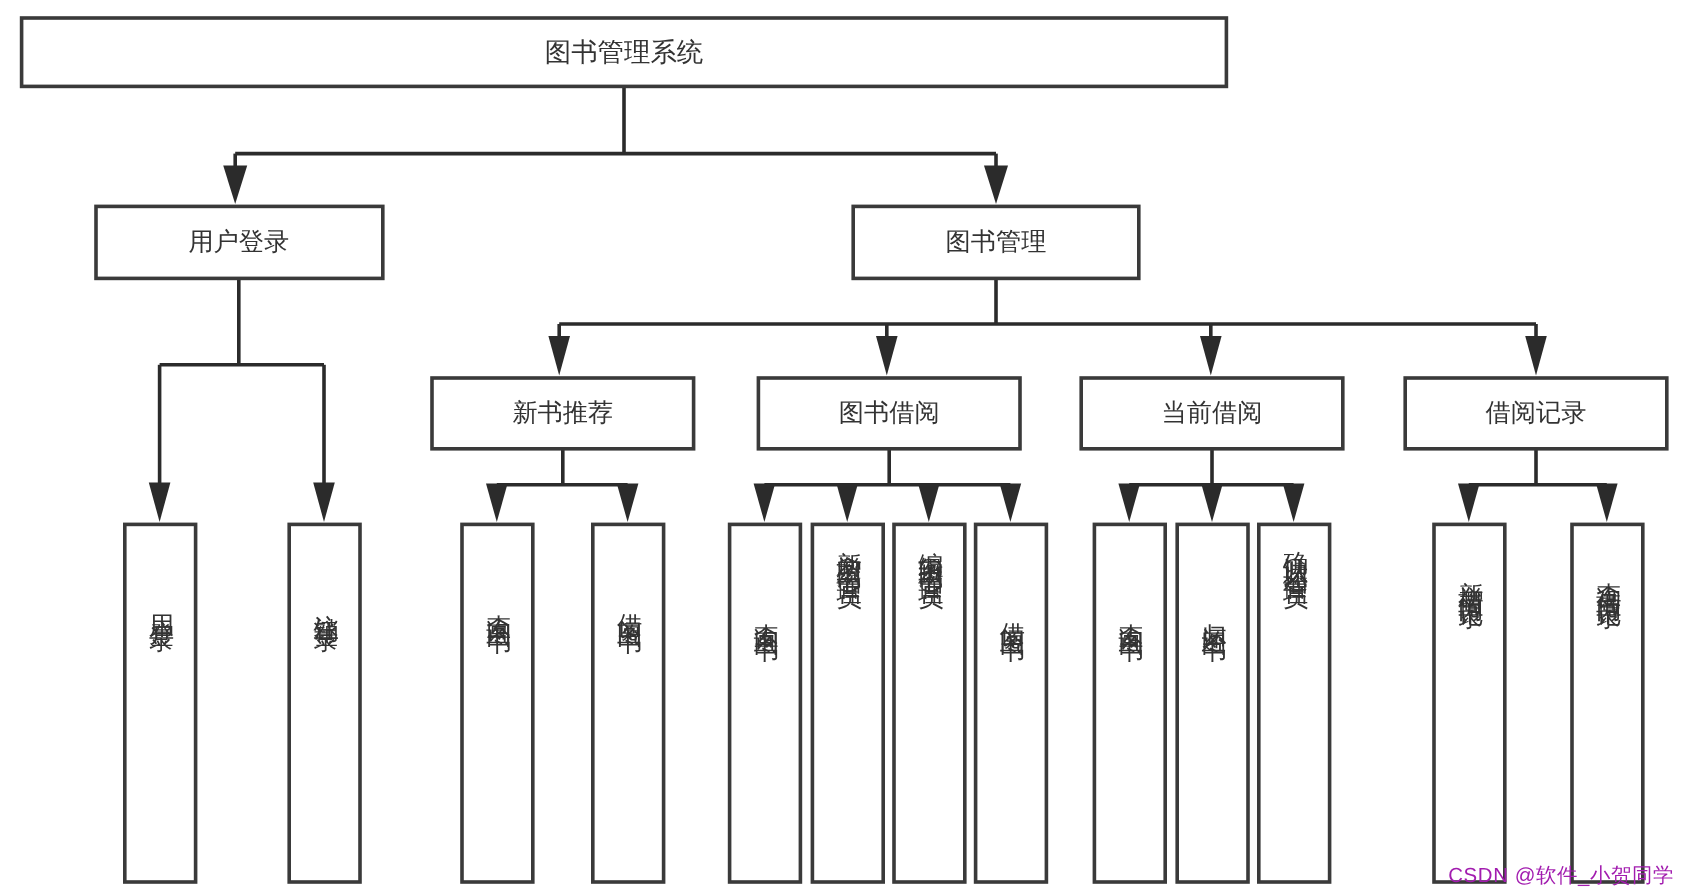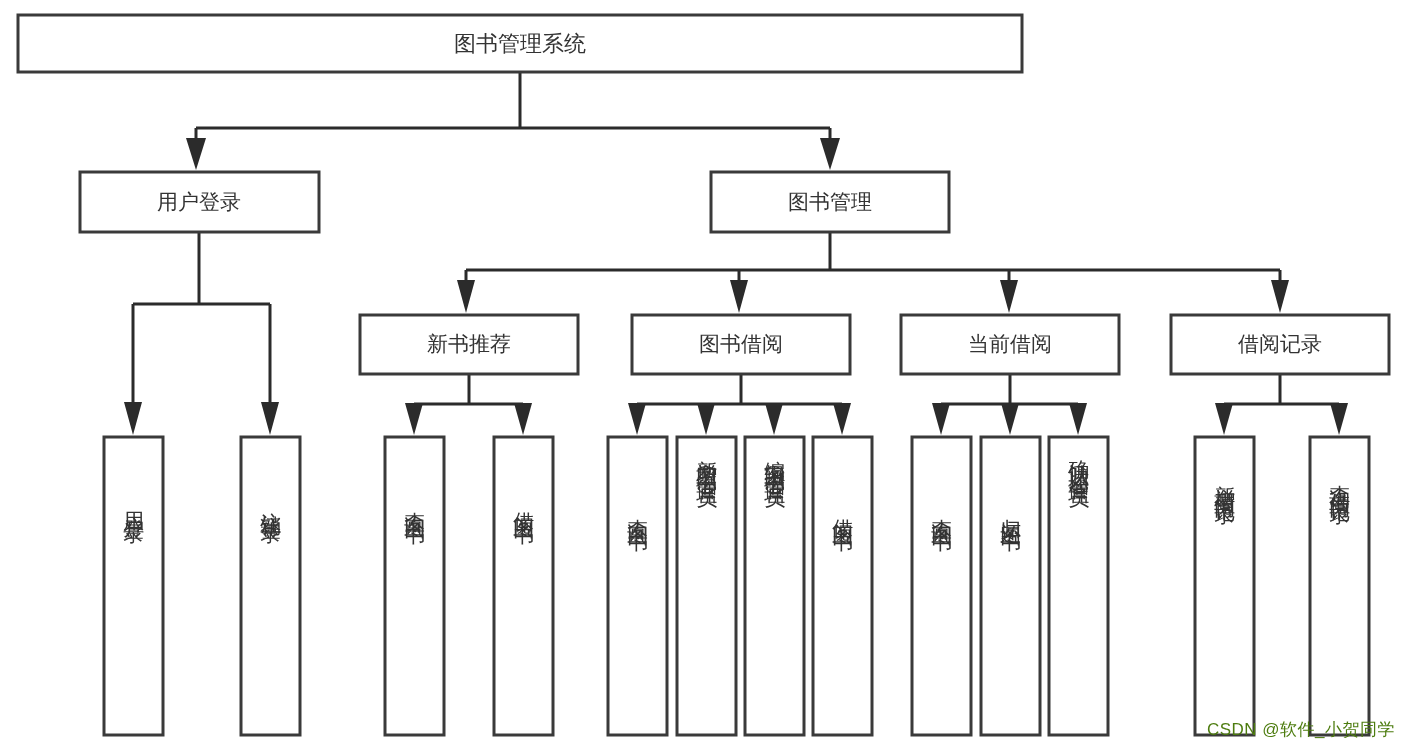--- a/index.html
+++ b/index.html
@@ -64,21 +64,21 @@
     letter-spacing: 4px;
     color: #333333;
     white-space: nowrap;
   }
   .watermark {
     position: absolute;
     right: 10px;
     bottom: 6px;
     font-family: "Liberation Sans", "DejaVu Sans", sans-serif;
     font-size: 17px;
-    color: #4d7c0f;
+    color: #a21caf;
     letter-spacing: 0.5px;
     user-select: none;
     text-align: right;
   }
 </style>
 </head>
 <body>
 
 <div id="diagram-root">
 

